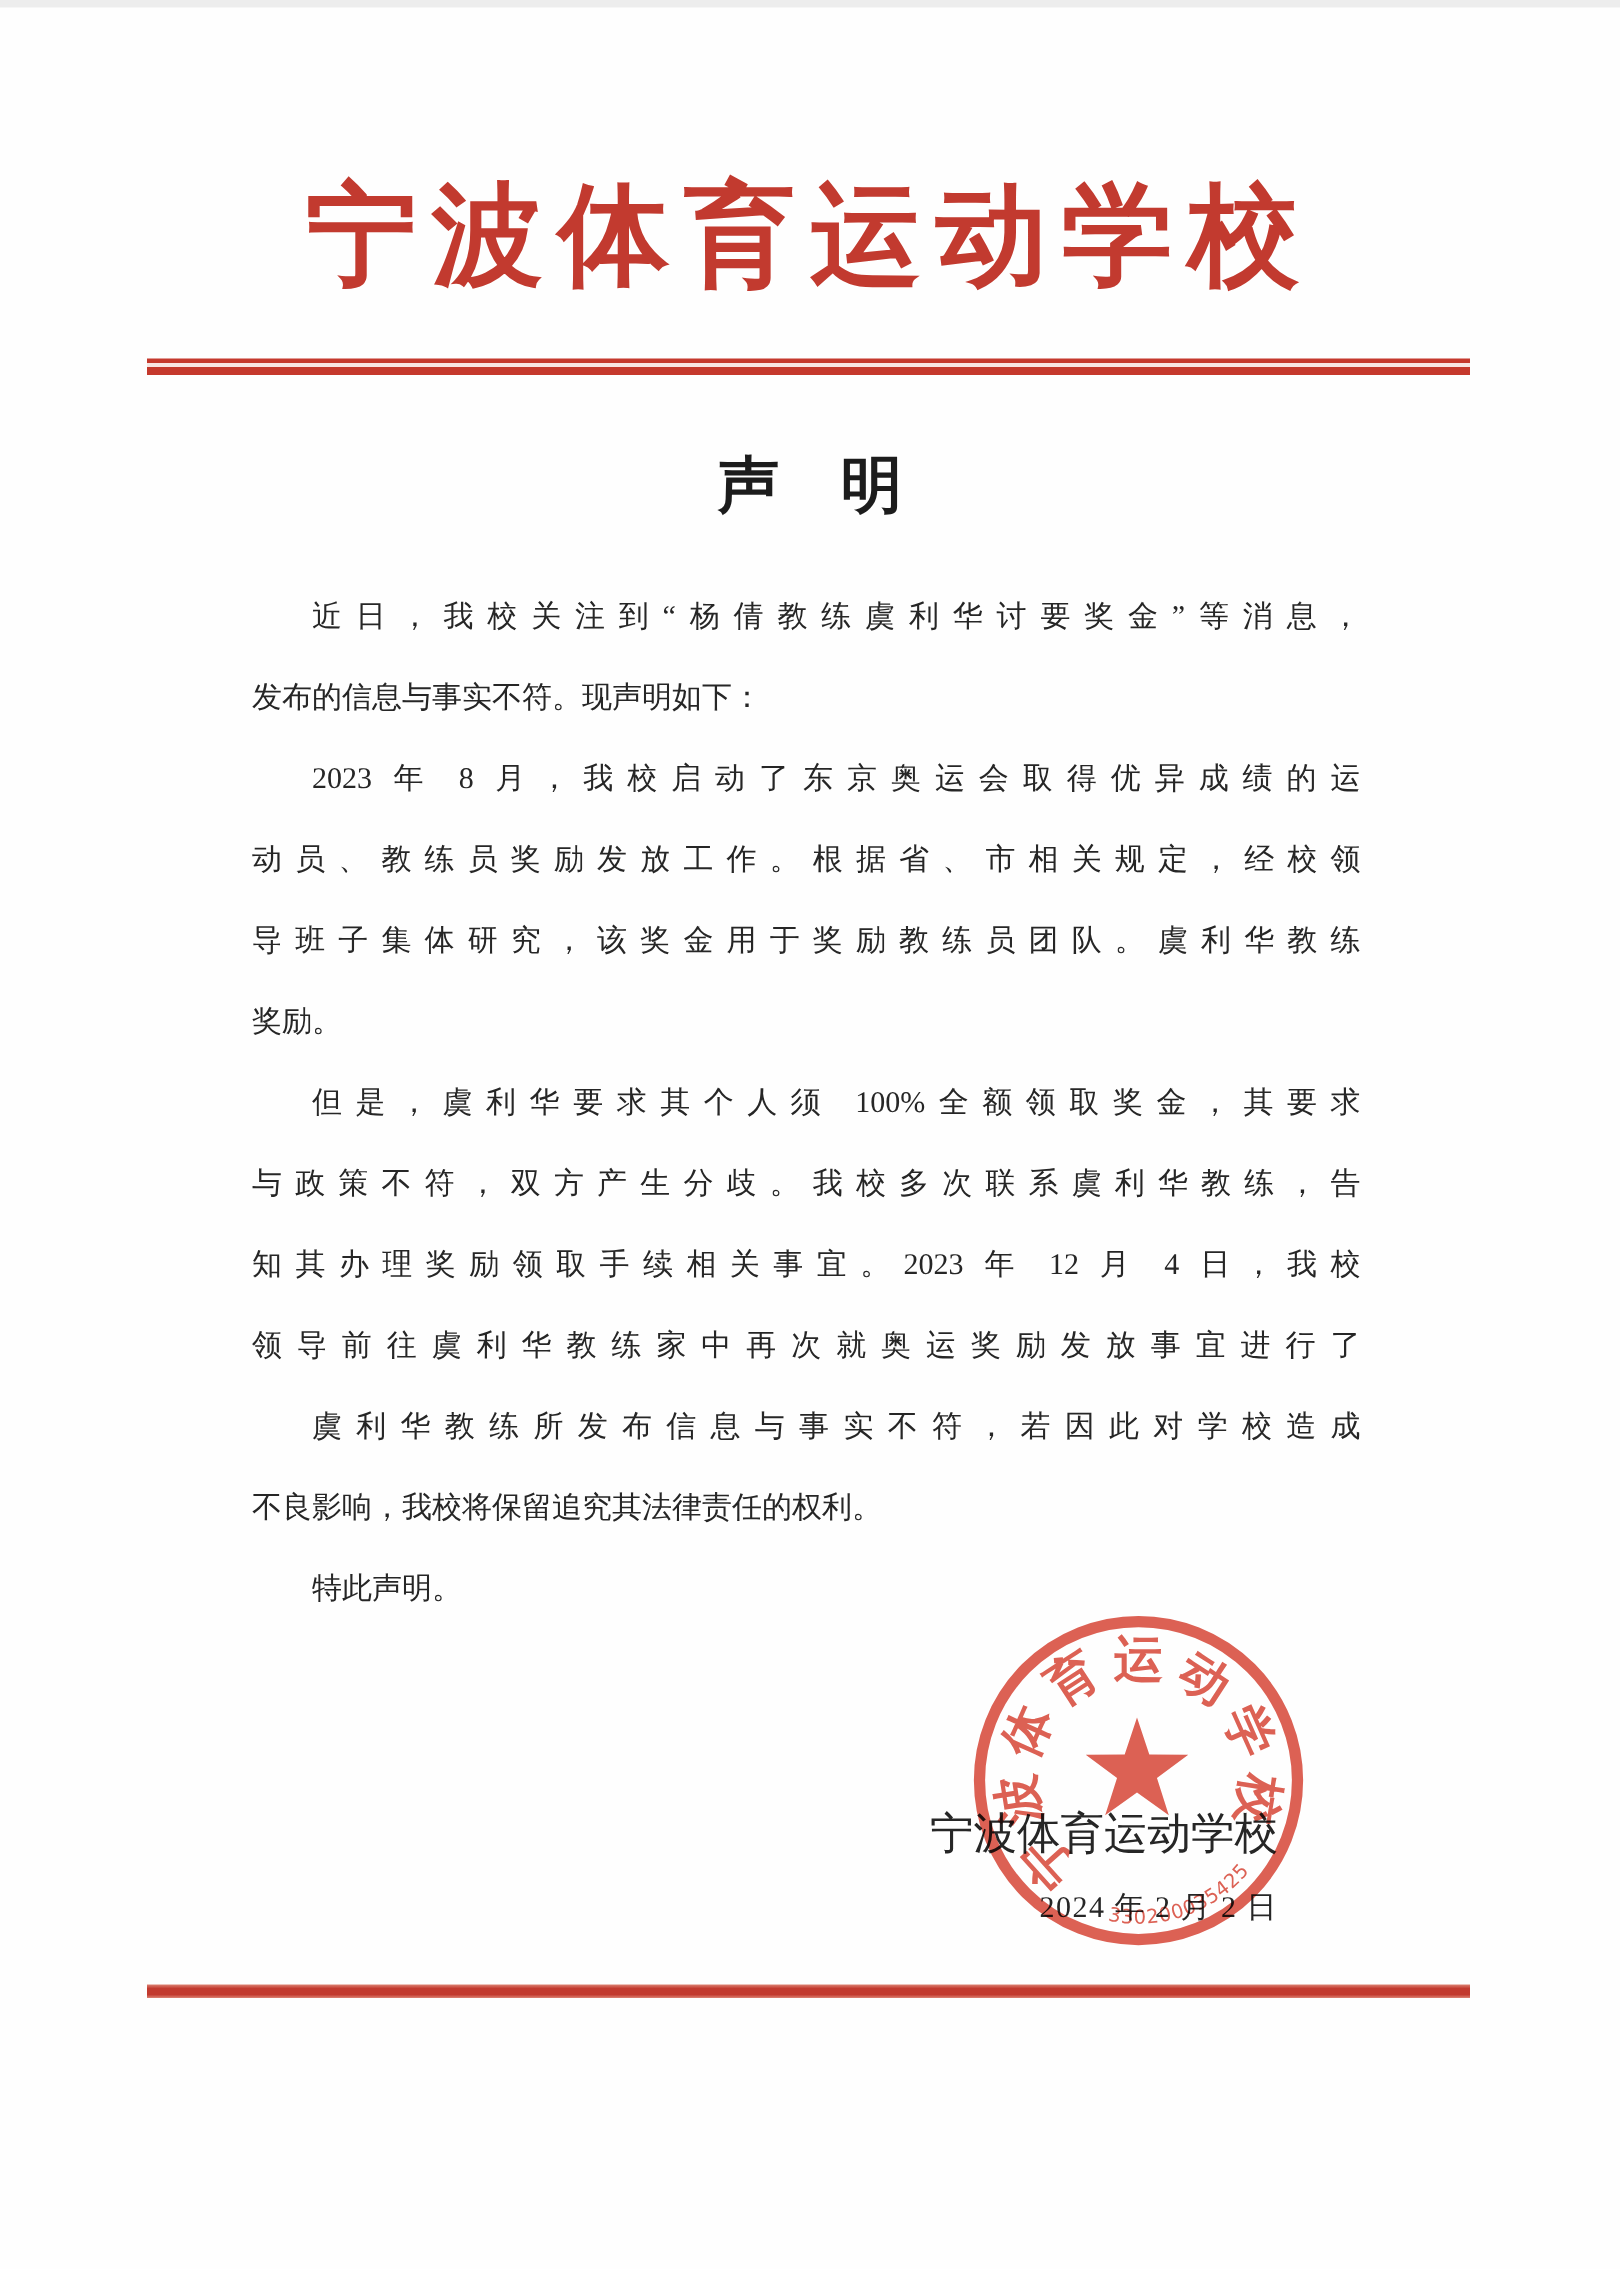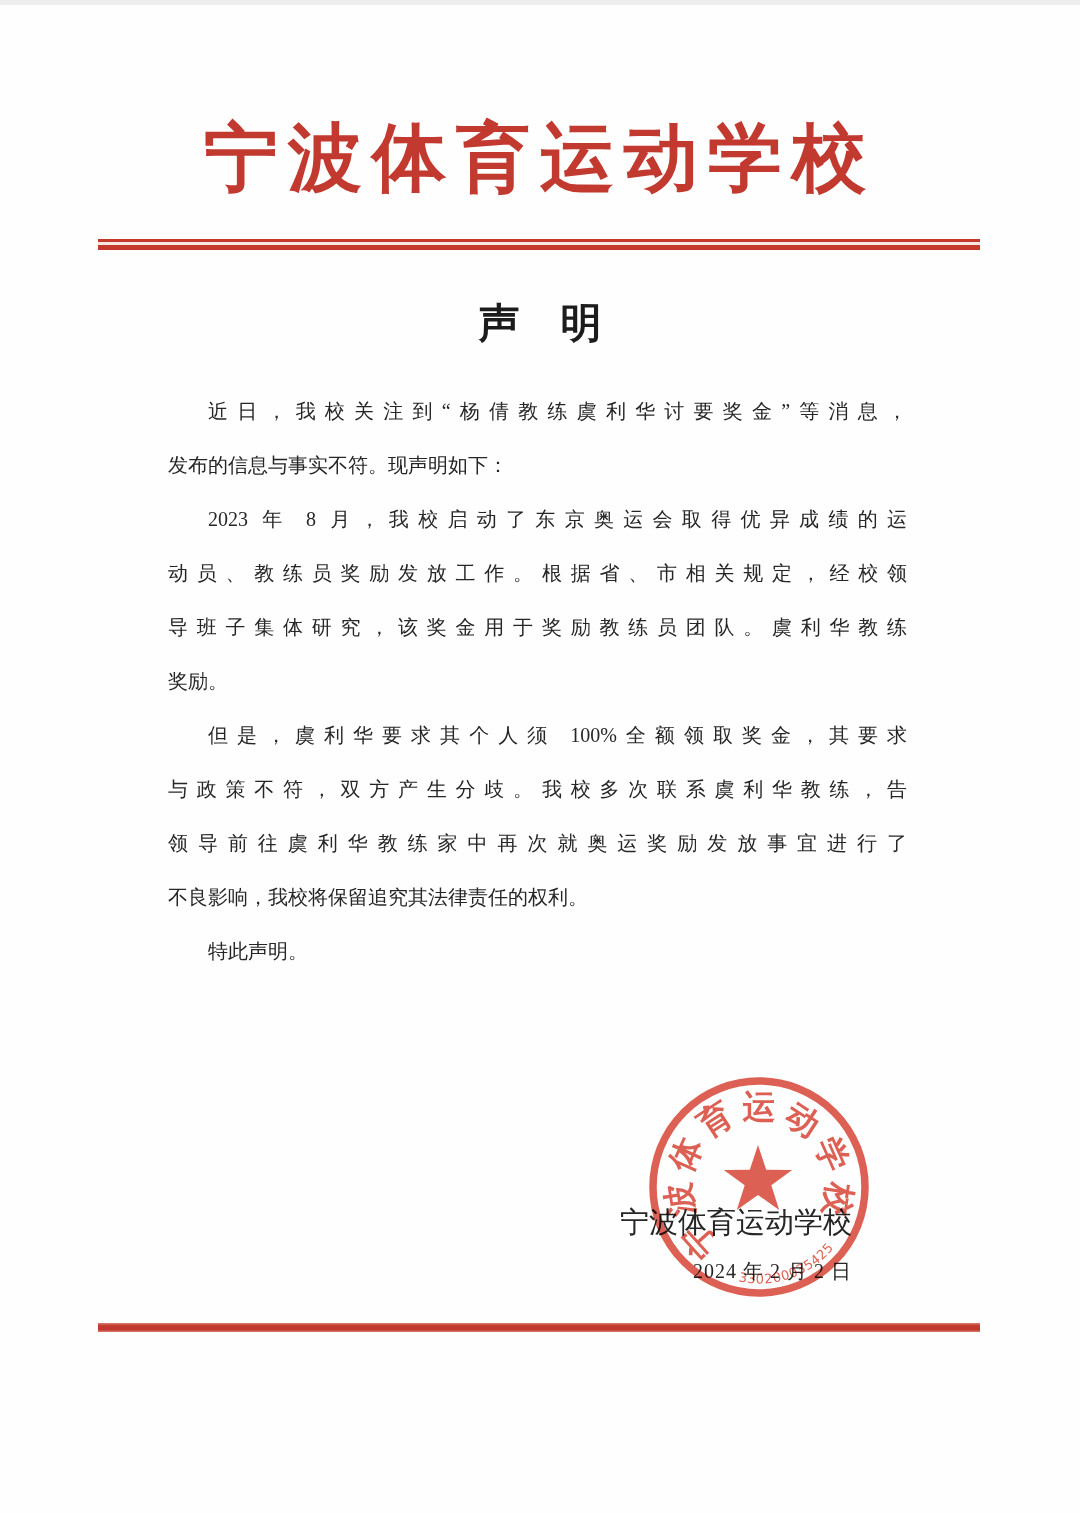--- a/index.html
+++ b/index.html
@@ -69,21 +69,23 @@
 
   <div class="body-text">
       <div class="line ind fill">近日，我校关注到“杨倩教练虞利华讨要奖金”等消息，</div>
       <div class="line">发布的信息与事实不符。现声明如下：</div>
       <div class="line ind fill">2023 年 8 月，我校启动了东京奥运会取得优异成绩的运</div>
       <div class="line fill">动员、教练员奖励发放工作。根据省、市相关规定，经校领</div>
       <div class="line fill">导班子集体研究，该奖金用于奖励教练员团队。虞利华教练</div>
       <div class="line">奖励。</div>
       <div class="line ind fill">但是，虞利华要求其个人须 100%全额领取奖金，其要求</div>
       <div class="line fill">与政策不符，双方产生分歧。我校多次联系虞利华教练，告</div>
+      <div class="line fill">知其办理奖励领取手续相关事宜。2023 年 12 月 4 日，我校</div>
       <div class="line fill">领导前往虞利华教练家中再次就奥运奖励发放事宜进行了</div>
+      <div class="line ind fill">虞利华教练所发布信息与事实不符，若因此对学校造成</div>
       <div class="line">不良影响，我校将保留追究其法律责任的权利。</div>
       <div class="line ind">特此声明。</div>
     </div>
 
   <div class="signature">宁波体育运动学校</div>
 
   <div class="sign-date">2024 年 2 月 2 日</div>
 
   <svg class="seal" id="seal-svg" viewBox="0 0 228 228" xmlns="http://www.w3.org/2000/svg">
     <circle class="seal-ring" cx="114" cy="114" r="106"></circle>

